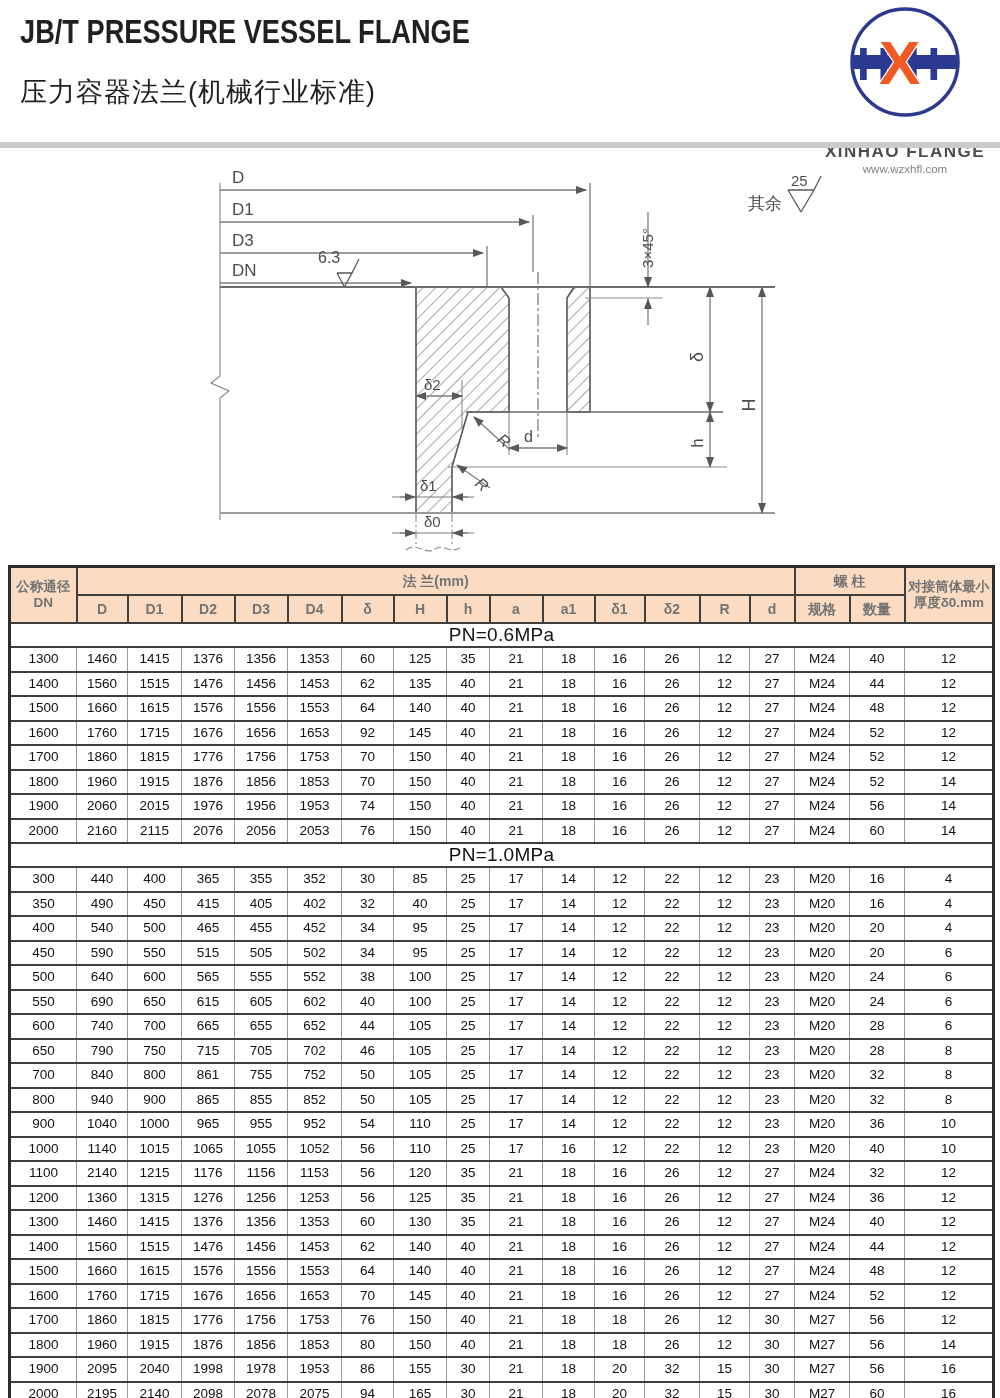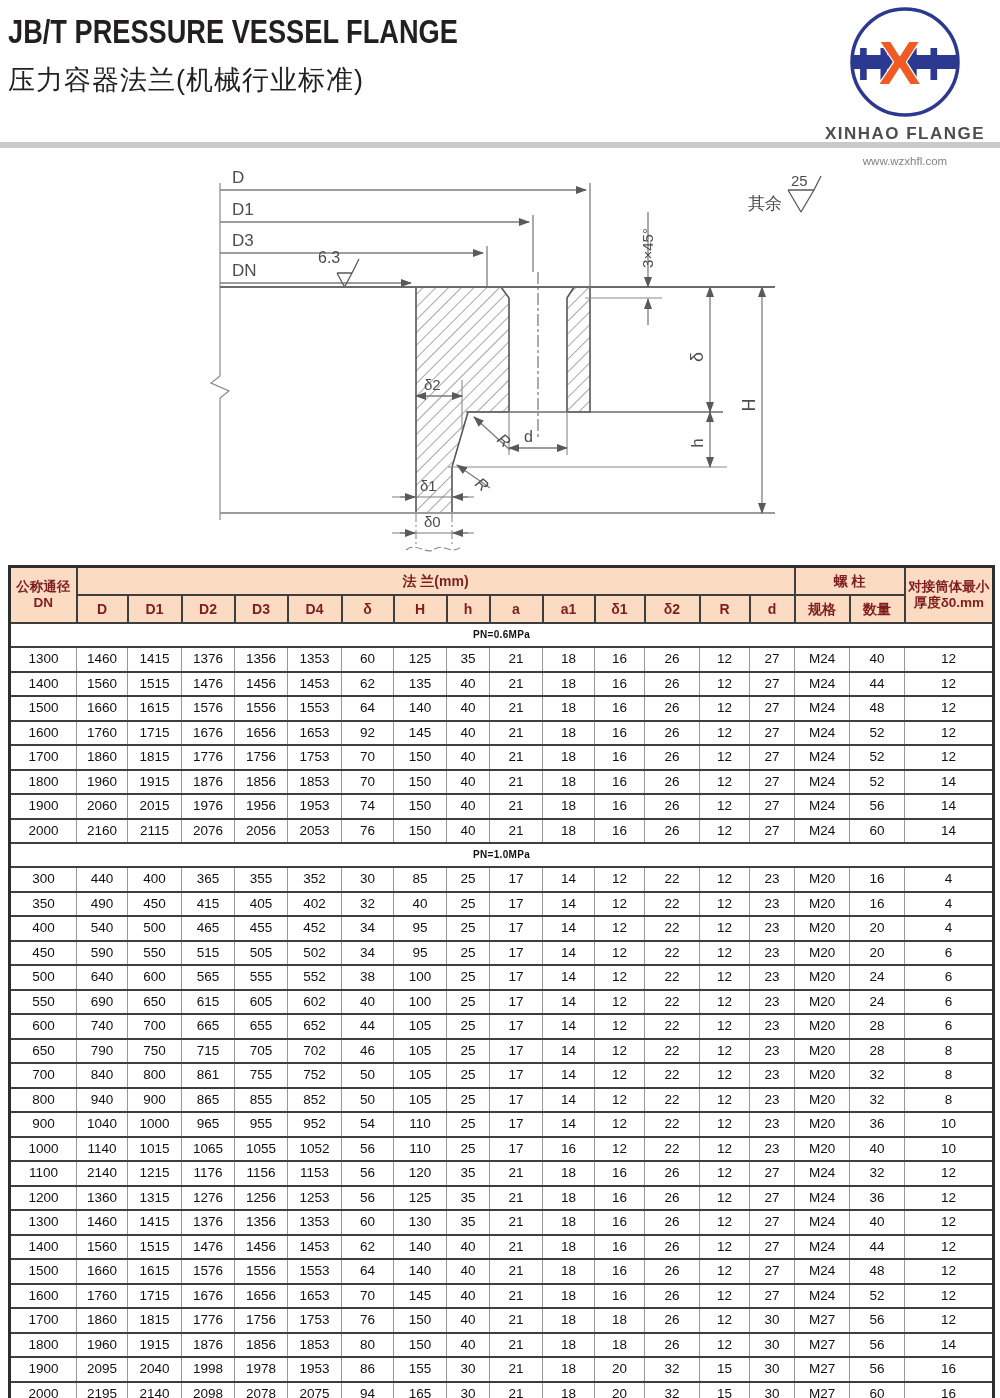--- a/index.html
+++ b/index.html
@@ -2,55 +2,55 @@
 <html><head>
 <meta charset="utf-8">
 <style>
   html,body{margin:0;padding:0;}
   body{
     width:1000px;height:1398px;position:relative;background:#ffffff;
     font-family:"Liberation Sans","DejaVu Sans",sans-serif;color:#1c1c1c;
     overflow:hidden;
   }
   
-  .header{position:absolute;top:10px;left:8px;width:820px;}
+  .header{position:absolute;top:10px;left:20px;width:820px;}
   .title-en{
     font-size:34px;font-weight:bold;color:#231f20;letter-spacing:0px;
     transform:scaleX(.80);transform-origin:left center;white-space:nowrap;margin:2px 0 0 0;
   }
-  .title-zh{font-size:27px;color:#231f20;margin-top:11px;font-weight:500;letter-spacing:1px;}
+  .title-zh{font-size:27px;color:#231f20;margin-top:23px;font-weight:500;letter-spacing:1px;}
   .std-no{font-size:23px;font-weight:bold;color:#231f20;margin-top:7px;letter-spacing:.5px;}
   .logo{position:absolute;top:4px;right:10px;width:170px;text-align:center;}
-  .logo-name{font-size:17px;font-weight:bold;color:#4d4d4f;letter-spacing:1.5px;margin-top:0;}
-  .logo-url{font-size:11.5px;color:#808285;margin-top:11px;}
+  .logo-name{font-size:17px;font-weight:bold;color:#4d4d4f;letter-spacing:1.5px;margin-top:18px;}
+  .logo-url{font-size:11.5px;color:#808285;margin-top:1px;}
   .divider{position:absolute;top:142px;left:0;width:1000px;height:6px;background:#c9cacb;}
   
   .diagram{position:absolute;top:150px;left:0;}
   .diagram text{font-family:"Liberation Sans","DejaVu Sans",sans-serif;fill:#4d4d4d;}
   
   .table-wrap{position:absolute;top:565px;left:8px;width:984px;}
   table{border-collapse:collapse;width:984px;table-layout:fixed;border:3px solid #2e2e2e;}
   col.c-dn{width:67px}col.c-d{width:51px}col.c-d1{width:54px}col.c-d2{width:53px}
   col.c-d3{width:53px}col.c-d4{width:54px}col.c-de{width:52px}col.c-h{width:53px}
   col.c-hs{width:43px}col.c-a{width:53px}col.c-a1{width:52px}col.c-de1{width:50px}
   col.c-de2{width:55px}col.c-r{width:50px}col.c-ds{width:45px}col.c-spec{width:55px}
   col.c-qty{width:55px}col.c-last{width:89px}
   th,td{
     text-align:center;vertical-align:middle;padding:0;
     font-size:13.5px;line-height:1.05;
     border-left:1px solid #979797;border-right:1px solid #979797;
     border-top:2px solid #3e3e3e;border-bottom:2px solid #3e3e3e;
   }
   th{
-    background:#fbdcc3;font-weight:bold;font-size:14px;color:#7f1d1d;
+    background:#fbdcc3;font-weight:bold;font-size:14px;color:#737373;
     border:2px solid #3e3e3e;height:26px;
   }
   th.two-line{font-size:13.5px;line-height:1.15;}
   td{height:22.5px;background:#ffffff;color:#111;}
-  tr.section-row td{font-weight:bold;font-size:10px;height:22px;letter-spacing:.3px;}
+  tr.section-row td{font-weight:normal;font-size:19px;height:22px;letter-spacing:.3px;}
 </style>
 </head>
 <body>
 
 <div class="header">
   <div class="title-en">JB/T PRESSURE VESSEL FLANGE</div>
   <div class="title-zh">压力容器法兰(机械行业标准)</div>
 </div>
 
 <div class="logo">

